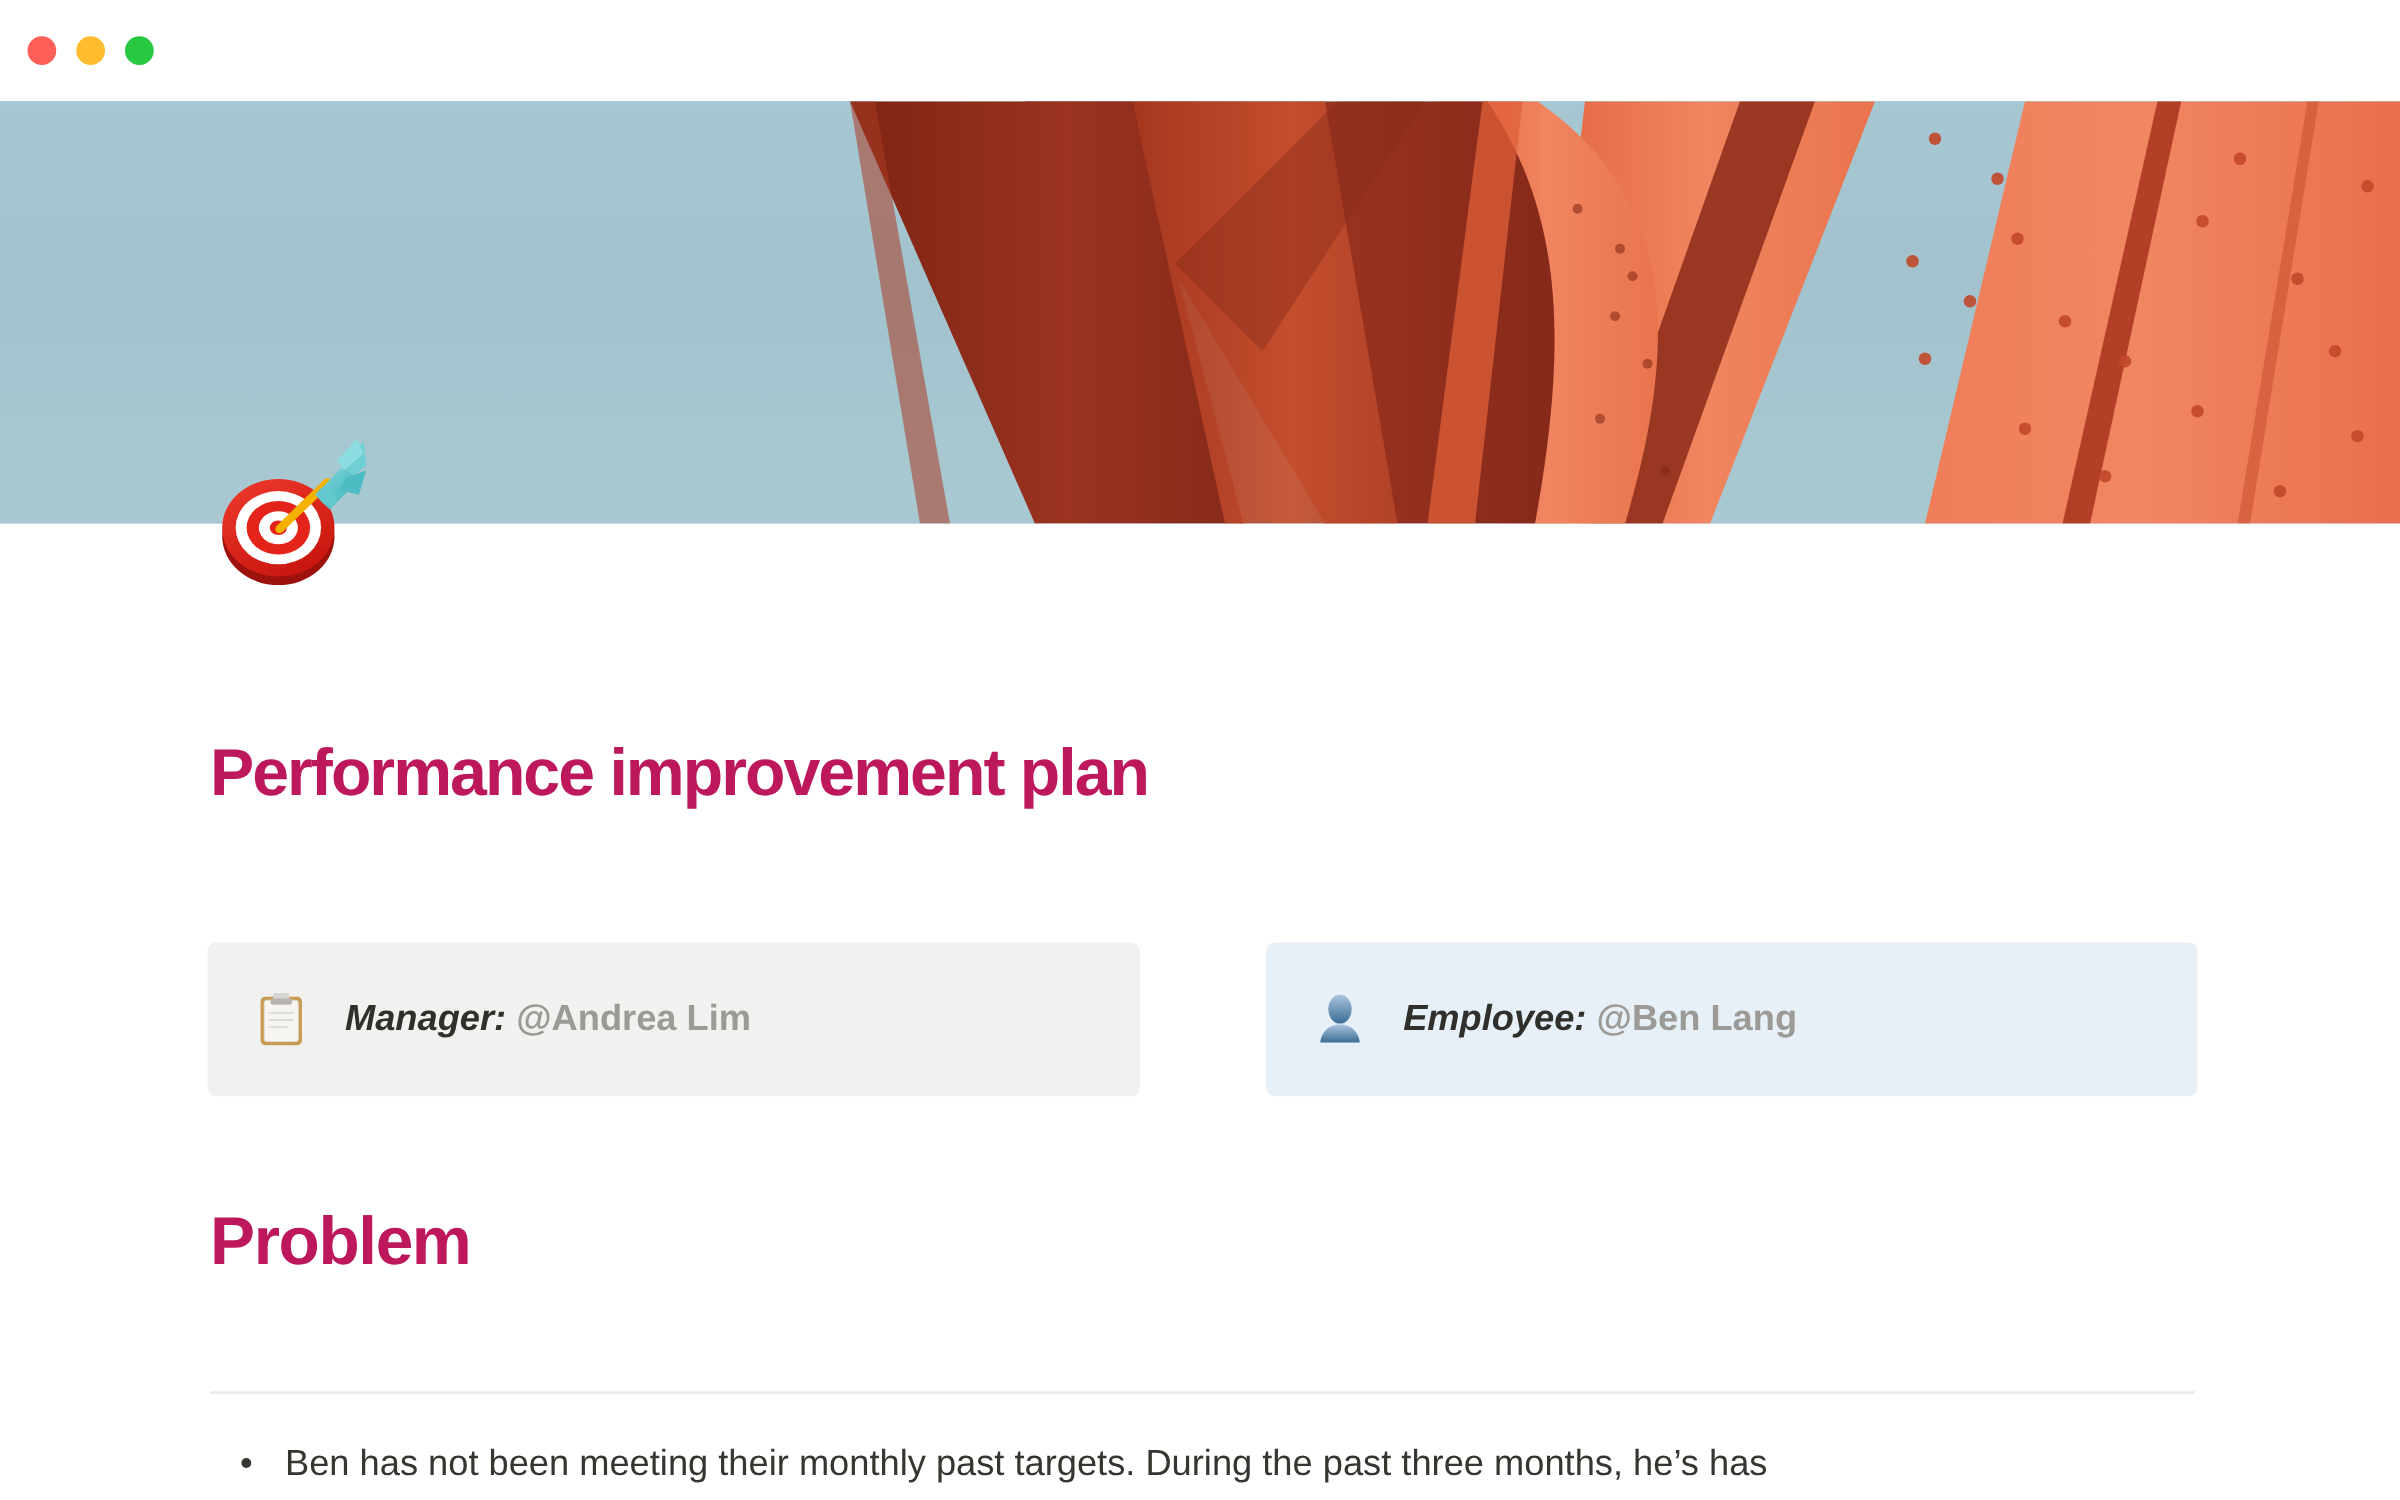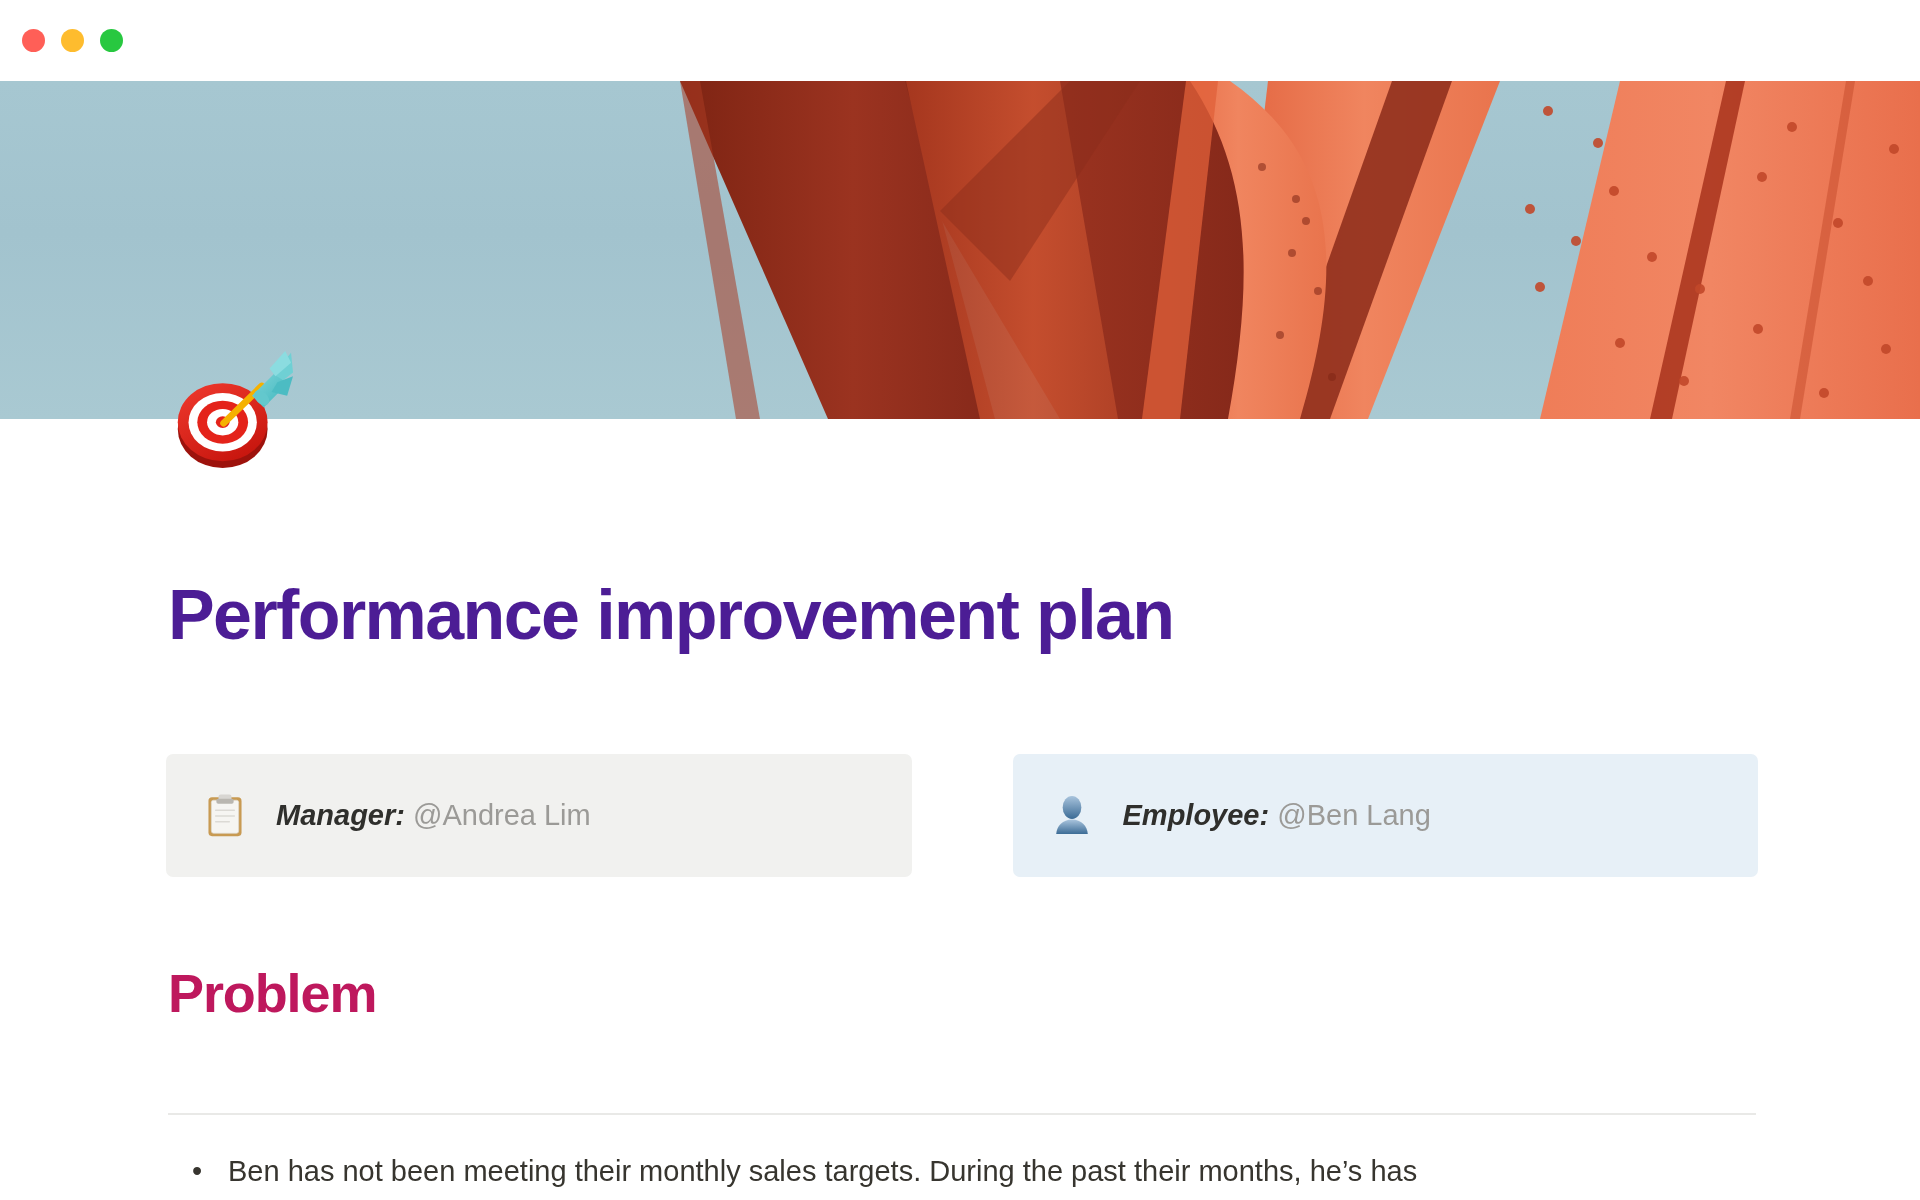--- a/index.html
+++ b/index.html
@@ -86,25 +86,25 @@
     width: 125px;
     height: 125px;
     z-index: 5;
     pointer-events: none;
   }
   .page-icon svg { width: 125px; height: 125px; display: block; }
 
   .page-title {
     position: absolute;
     left: 168px;
-    top: 160px;
-    font-size: 70px;
+    top: 172px;
+    font-size: 53px;
     font-weight: 700;
     letter-spacing: -1.6px;
-    color: #4c1d95;
+    color: #be185d;
     line-height: 1.05;
     white-space: nowrap;
   }
 
   
   .callout-row {
     position: absolute;
     left: 166px;
     top: 335px;
     width: 1592px;
@@ -131,21 +131,21 @@
   }
   .callout-emoji svg { width: 46px; height: 46px; display: block; }
 
   .callout-text {
     font-size: 29px;
     line-height: 1.3;
     color: #37352f;
     white-space: nowrap;
   }
   .callout-label { font-weight: 700; color: #2f2f2c; font-style: italic; }
-  .callout-mention { color: #9b9a97; font-weight: 400; }
+  .callout-mention { color: #9b9a97; font-weight: 700; }
 
   
   .section-heading {
     position: absolute;
     left: 168px;
     top: 545px;
     font-size: 54px;
     font-weight: 700;
     letter-spacing: -1.1px;
     color: #be185d;
@@ -370,17 +370,17 @@
 
     <h2 class="section-heading">Problem</h2>
 
   </div>
 
   <div class="divider"></div>
 
   <ul class="bullet-list" style="list-style:none;">
     <li class="bullet-item">
       <span class="bullet-dot">•</span>
-      <span class="bullet-body">Ben has not been meeting their monthly sales targets. During the past their months, he’s has</span>
+      <span class="bullet-body">Ben has not been meeting their monthly past targets. During the past three months, he’s has</span>
     </li>
   </ul>
 
 </div>
 
 </body></html>

